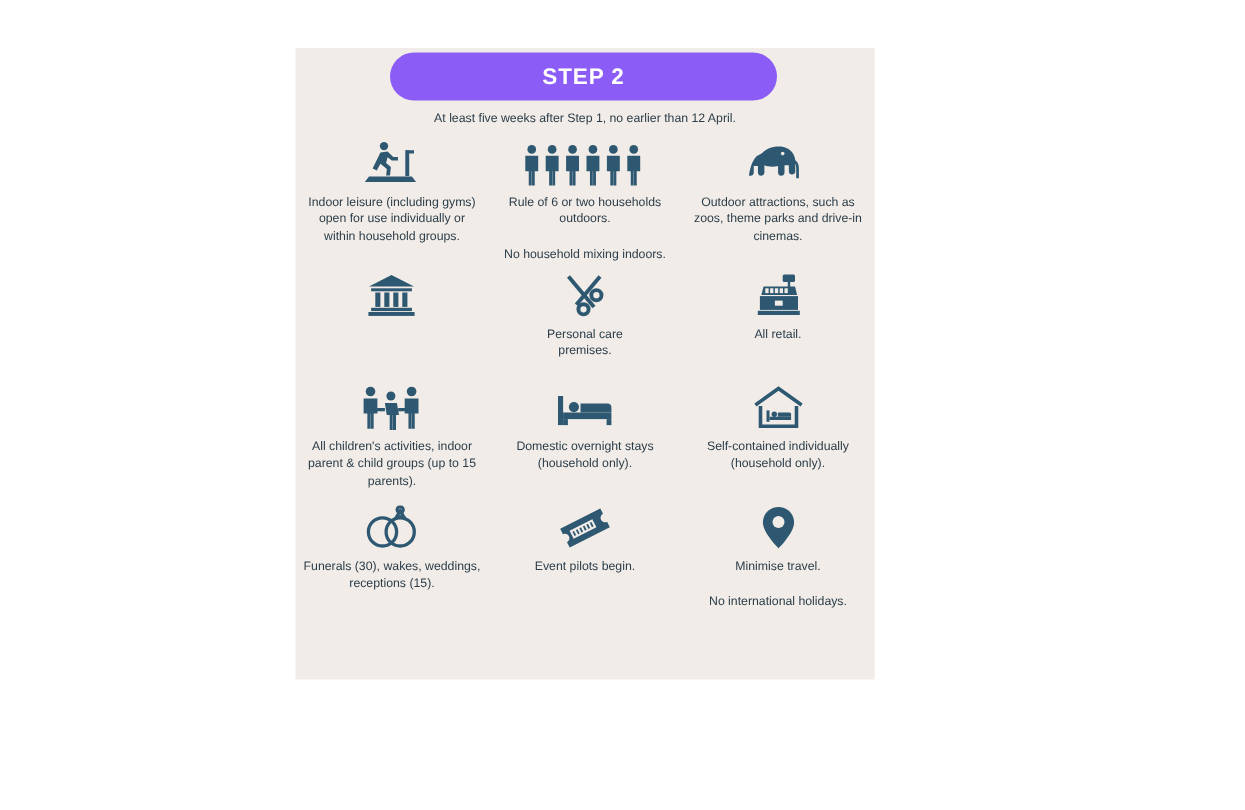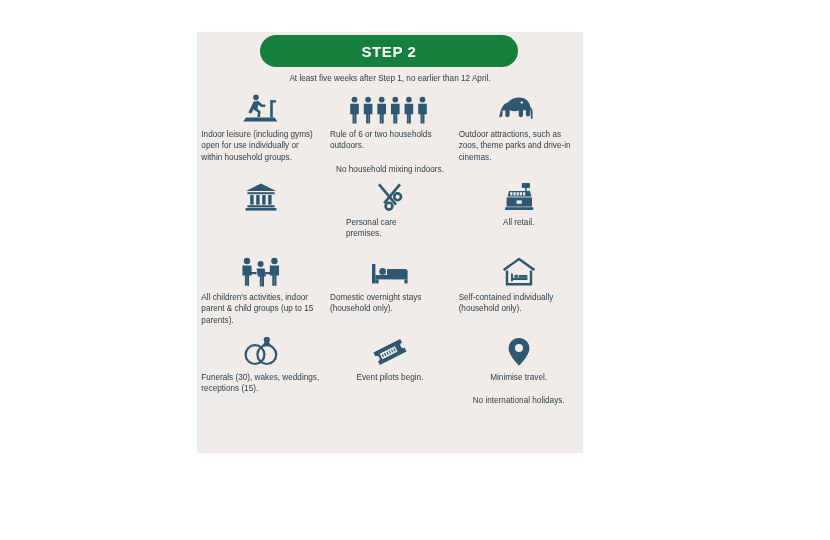--- a/index.html
+++ b/index.html
@@ -23,21 +23,21 @@
     height: 421px;
     background: #f1ece7;
   }
 
   #step-pill {
     position: absolute;
     left: 63px;
     top: 3px;
     width: 258px;
     height: 32px;
-    background: #15803d;
+    background: #8b5cf6;
     border-radius: 16px;
     display: flex;
     align-items: center;
     justify-content: center;
   }
   #step-pill .pill-label {
     color: #ffffff;
     font-size: 15px;
     font-weight: bold;
     letter-spacing: 0.6px;
@@ -68,20 +68,21 @@
   }
   .row.r1 { height: 88px; }
   .row.r2 { height: 75px; }
   .row.r3 { height: 80px; }
   .row.r4 { height: 100px; }
 
   .cell {
     display: flex;
     flex-direction: column;
     align-items: center;
+    text-align: center;
   }
   .row.r1 .cell { width: 128px; }
   .row.r2 .cell { width: 96px; }
   .row.r3 .cell { width: 128px; }
   .row.r4 .cell { width: 128px; }
 
   .icon-wrap {
     height: 34px;
     display: flex;
     align-items: flex-end;

